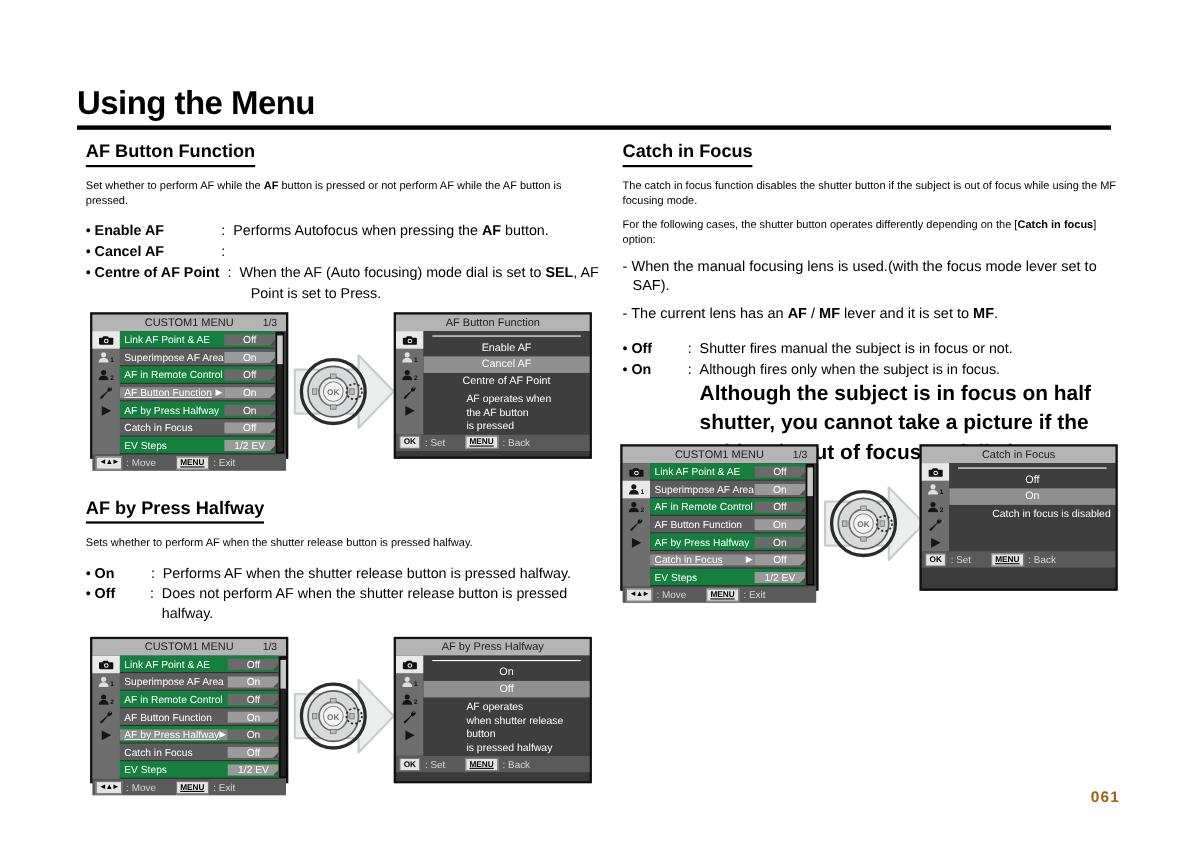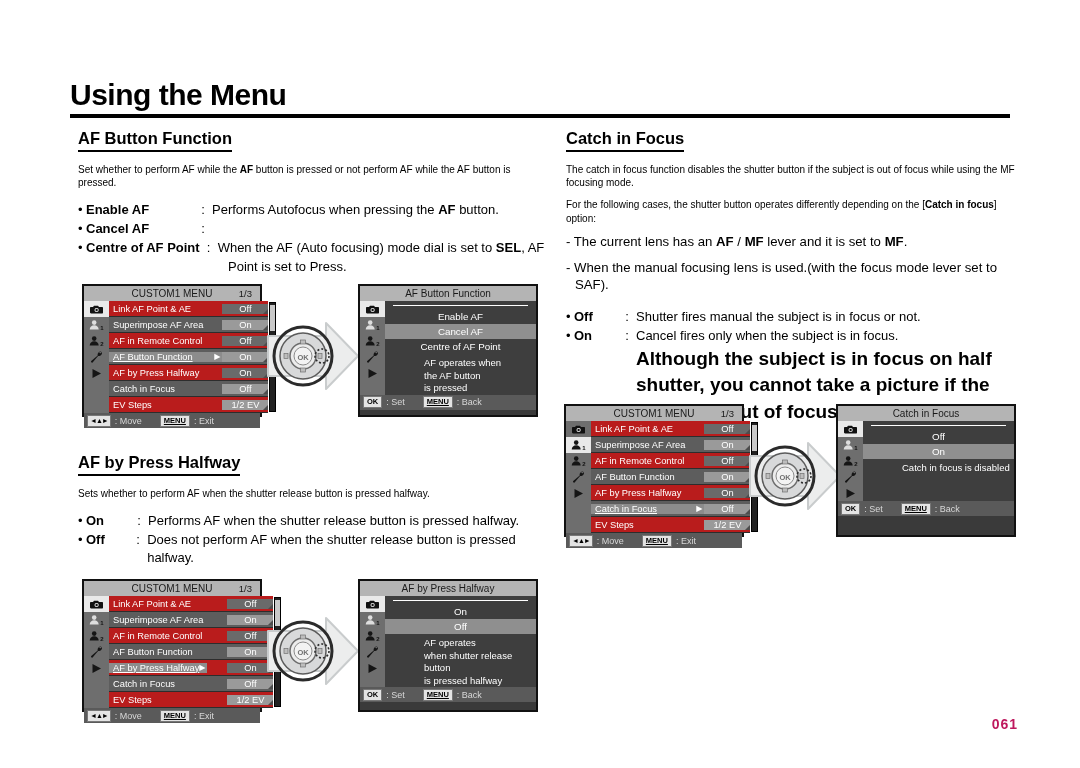--- a/index.html
+++ b/index.html
@@ -72,21 +72,21 @@
     color:#111;position:relative;
   }
   .sbitem.active{background:#e9e9e9;}
   .sbitem svg{display:block;}
   .sbnum{font-size:6px;position:relative;top:3px;left:0px;font-weight:bold;}
   .rows{flex:1 1 auto;position:relative;}
   .mrow{
     height:16px;display:flex;align-items:center;box-sizing:border-box;
     border-bottom:1px solid #2d2d2d;
   }
-  .mrow.odd{background:#b91c1c;gap:20px;}
+  .mrow.odd{background:#15803d;}
   .mrow.even{background:#5d5d5d;}
   .mlabel{
     flex:1 1 auto;padding-left:4px;font-size:9.3px;color:#ffffff;
     white-space:nowrap;overflow:hidden;display:flex;align-items:center;
   }
   .mrow.sel .mlabel{background:#8c8c8c;}
   .mrow.sel .mlabel span.txt{text-decoration:underline;}
   .arrowmk{margin-left:auto;padding-right:2px;font-size:8px;}
   .mval{
     width:46px;flex:0 0 46px;text-align:center;font-size:9.3px;
@@ -128,21 +128,21 @@
   .optrow.sel{background:#8f8f8f;}
   .desc{
     padding:3px 0 0 4px;font-size:9.5px;line-height:12.5px;color:#fff;margin-left:35px;
   }
   .detailbody{flex:1 1 auto;background:#3e3e3e;position:relative;}
 
   
   .dialwrap{position:absolute;}
   .pagenum{
     position:absolute;right:62px;bottom:36px;font-size:14px;
-    font-weight:bold;color:#be185d;letter-spacing:1px;
+    font-weight:bold;color:#a16207;letter-spacing:1px;
   }
 </style>
 </head>
 <body>
 
 <div class="page">
 
   <div class="page-title">Using the Menu</div>
   <div class="title-rule"></div>
 
@@ -565,35 +565,35 @@
         <span class="keycap foot-sep">MENU</span>
         <span>: Back</span>
       </div>
     </div>
   </div>
 
   <div class="col-right">
     <h2 class="sec">Catch in Focus</h2>
     <p class="body">The catch in focus function disables the shutter button if the subject is out of focus while using the MF focusing mode.</p>
     <p class="body">For the following cases, the shutter button operates differently depending on the [<b>Catch in focus</b>] option:</p>
+    <div class="dashrow">- When the manual focusing lens is used.(with the focus mode lever set to SAF).</div>
     <div class="dashrow">- The current lens has an <b>AF</b> / <b>MF</b> lever and it is set to <b>MF</b>.</div>
-    <div class="dashrow">- When the manual focusing lens is used.(with the focus mode lever set to SAF).</div>
 
     <div class="bullets" style="margin-top:14px;">
       <div class="brow">
         <span class="bdot">•</span>
         <span class="bterm t-w2">Off</span>
         <span class="bcolon">:</span>
         <span class="bdesc">Shutter fires manual the subject is in focus or not.</span>
       </div>
       <div class="brow">
         <span class="bdot">•</span>
         <span class="bterm t-w2">On</span>
         <span class="bcolon">:</span>
-        <span class="bdesc">Cancel fires only when the subject is in focus.</span>
+        <span class="bdesc">Although fires only when the subject is in focus.</span>
       </div>
       <div style="padding-left:70px;font-size:19px;line-height:1.38;font-weight:bold;">Although the subject is in focus on half shutter, you cannot take a picture if the subject is out of focus on full shutter release.</div>
     </div>
   </div>
 
   <div class="lcdgroup" style="left:564px;top:404px;">
     <div class="lcd" style="left:0;top:0;width:180px;height:133px;">
       <div class="hdr">
         <span>CUSTOM1 MENU</span>
         <span class="pg">1/3</span>

